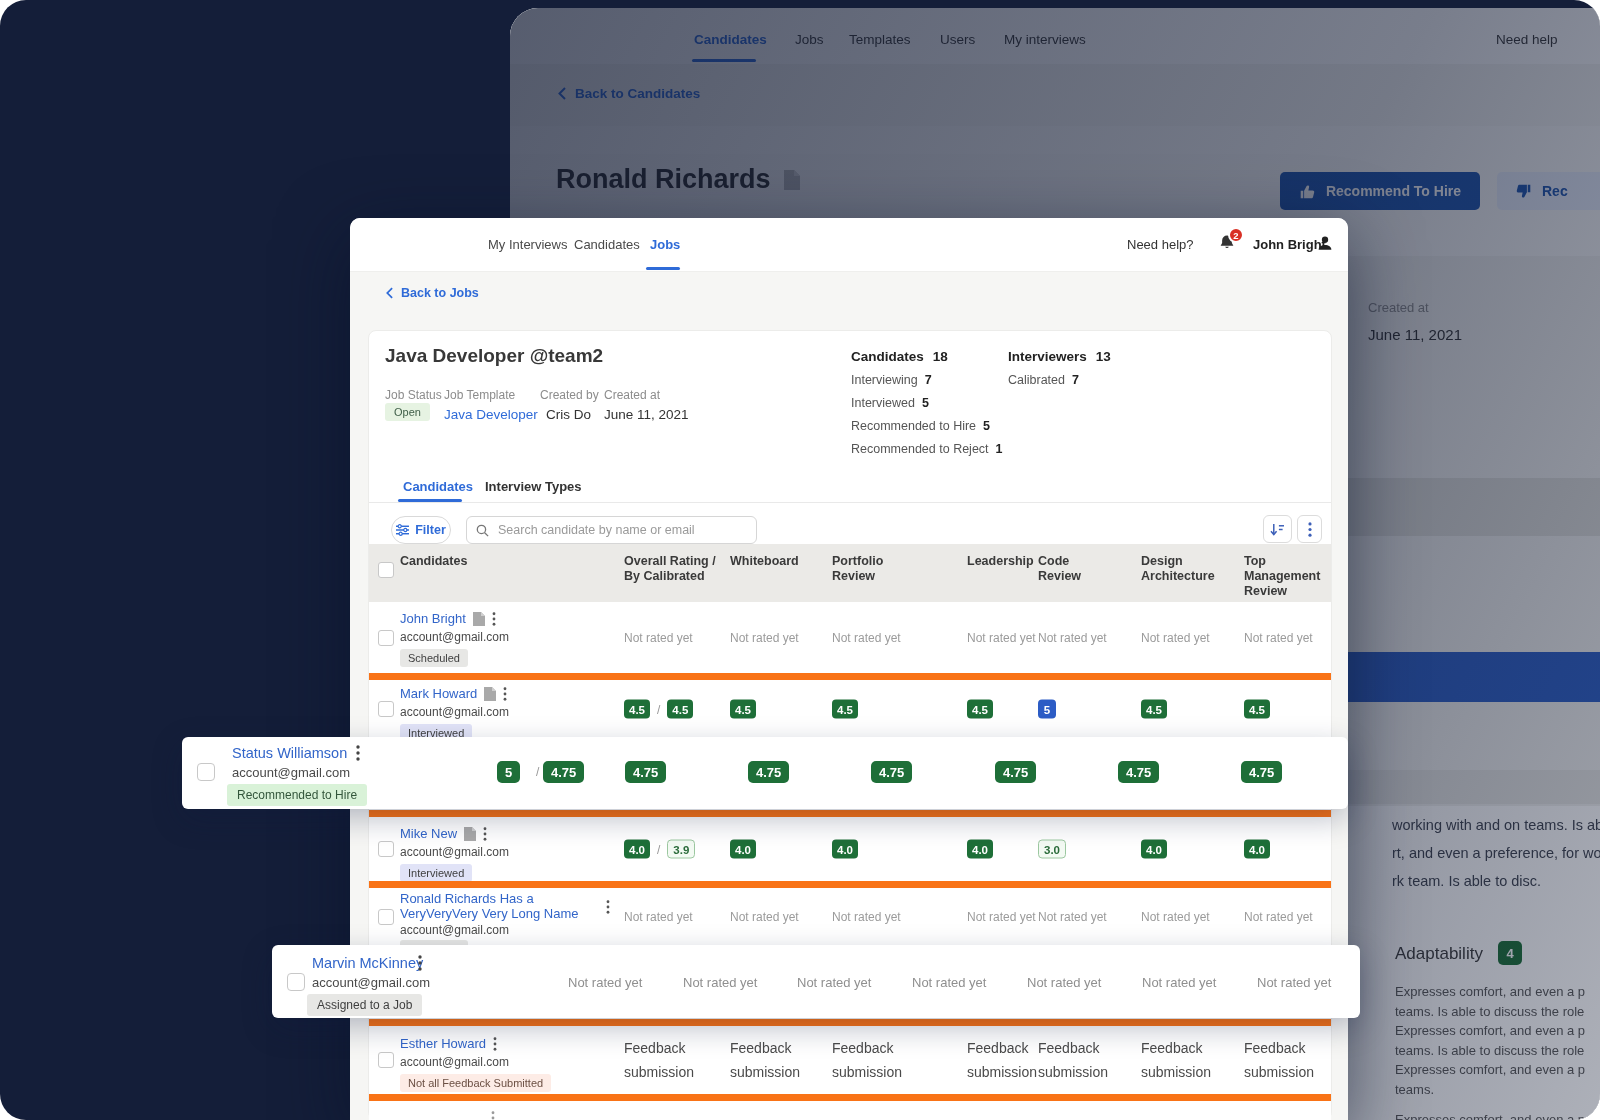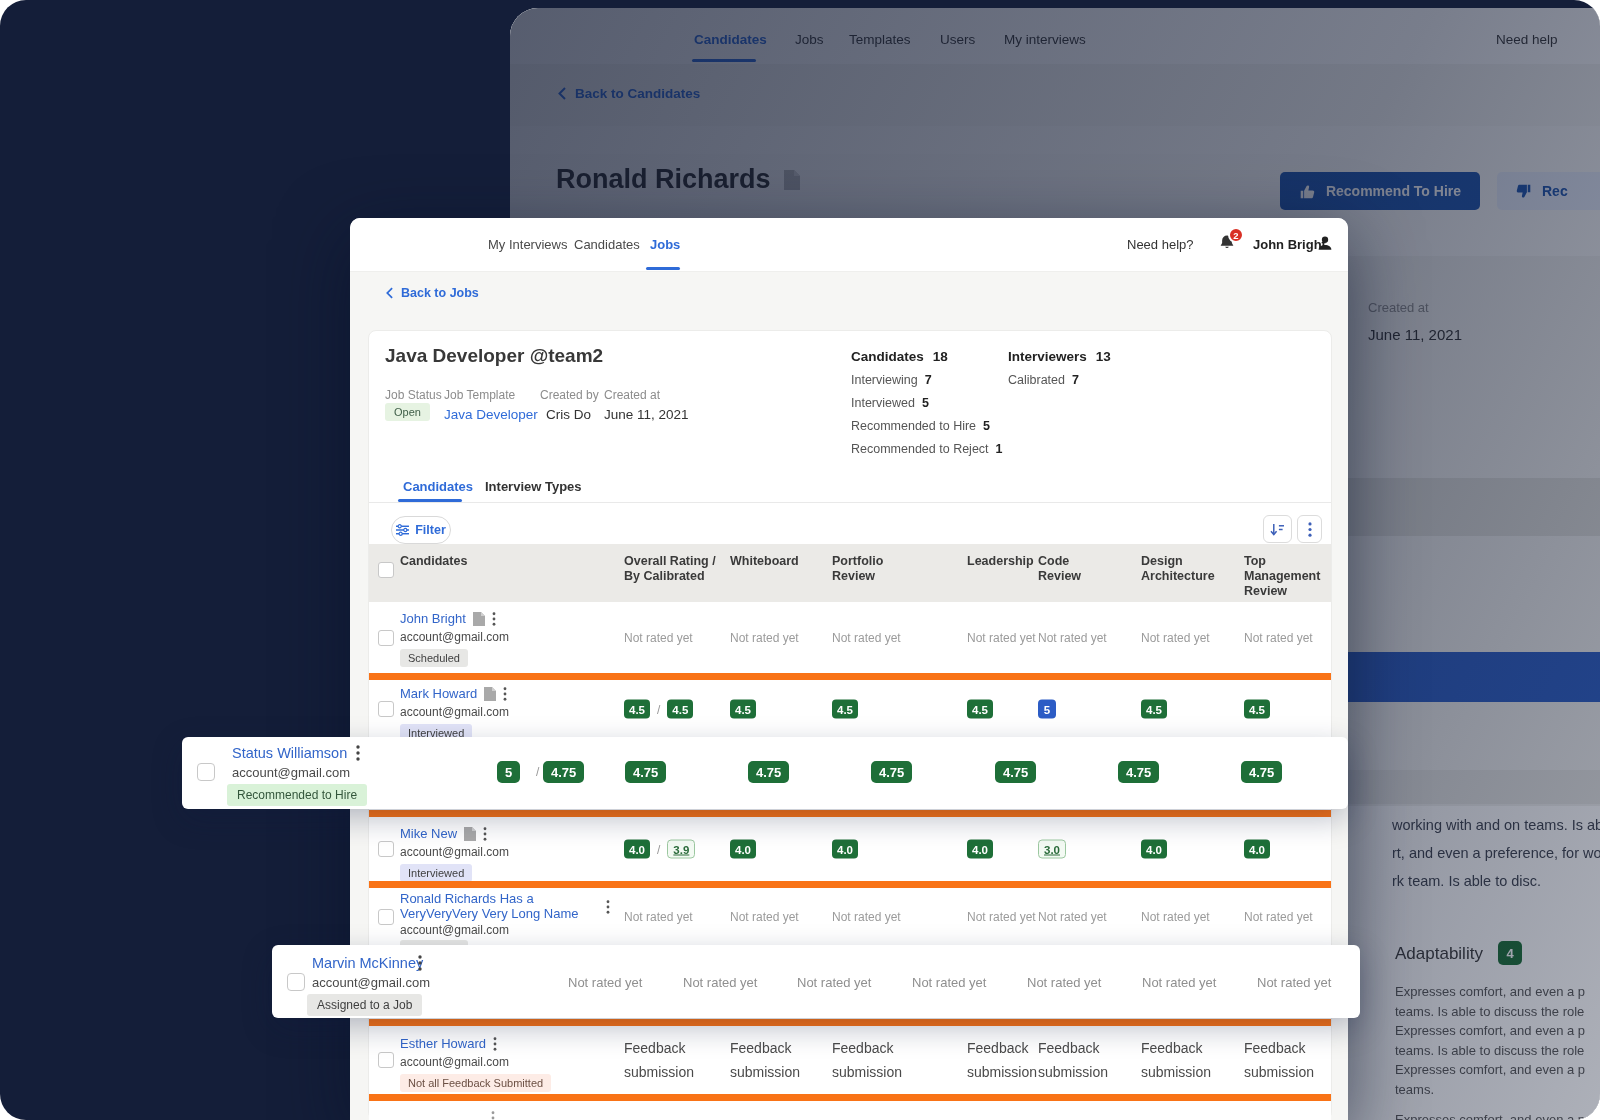--- a/index.html
+++ b/index.html
@@ -85,21 +85,21 @@
   .sb{display:inline-block;margin-top:5px;padding:3px 8px;border-radius:3px;font-size:11px;color:#3f3f3f;white-space:nowrap;}
   .sb.scheduled,.sb.assigned{background:#e7e7e5;}
   .sb.interviewed{background:#e1e3f7;}
   .sb.rec-hire{background:#d9f2d8;color:#33563b;}
   .sb.not-all{background:#fdece6;color:#6b4f43;}
   .cell{position:absolute;top:50%;transform:translateY(-50%);font-size:12px;color:#9b9b9b;display:flex;align-items:center;}
   .cell.dark{color:#4a4a4a;font-size:14px;line-height:24px;display:block;}
   .rb{display:inline-flex;align-items:center;justify-content:center;min-width:18px;height:19px;padding:0 5px;border-radius:4px;font-size:11.5px;font-weight:bold;}
   .rb.solid{background:#1e6f38;color:#fff;}
   .rb.blue{background:#2c5cc5;color:#fff;}
-  .rb.outline{background:#f3faf3;color:#2a6b3a;border:1px solid #9cc8a0;text-decoration:underline;}
+  .rb.outline{background:#f3faf3;color:#2a6b3a;border:1px solid #9cc8a0;}
   .slash{color:#999;font-size:12px;margin:0 7px;}
   .kebab{color:#555;cursor:pointer;display:inline-flex;}
   .docicon{color:#a9a9a9;display:inline-flex;cursor:pointer;}
   .row-ronald .nameblock{width:205px;}
   .row-ronald .kebab-abs{position:absolute;left:237px;top:12px;}
   .partial-row{overflow:hidden;}
 
   
   .pop{position:absolute;background:#fff;border-radius:6px;box-shadow:0 10px 30px rgba(15,25,60,.28);z-index:12;}
   .pop-cam{left:182px;top:737px;width:1166px;height:72px;}
@@ -270,20 +270,27 @@
             <g stroke="#2f6bd8" stroke-width="1.6">
               <line x1="0" y1="2" x2="14" y2="2"></line>
               <line x1="0" y1="6" x2="14" y2="6"></line>
               <line x1="0" y1="10" x2="14" y2="10"></line>
             </g>
             <circle cx="4" cy="2" r="1.7" fill="#fff" stroke="#2f6bd8" stroke-width="1.3"></circle>
             <circle cx="10" cy="6" r="1.7" fill="#fff" stroke="#2f6bd8" stroke-width="1.3"></circle>
             <circle cx="5" cy="10" r="1.7" fill="#fff" stroke="#2f6bd8" stroke-width="1.3"></circle>
           </svg>
         <span>Filter</span>
+      </div>
+      <div class="search">
+        <svg width="13" height="13" viewBox="0 0 15 15">
+            <circle cx="6.3" cy="6.3" r="4.8" fill="none" stroke="#777" stroke-width="1.5"></circle>
+            <line x1="10" y1="10" x2="14" y2="14" stroke="#777" stroke-width="1.5"></line>
+          </svg>
+        <input placeholder="Search candidate by name or email" style="">
       </div>
       <div class="icon-btn sort-btn">
         <svg width="15" height="13" viewBox="0 0 16 14">
             <g stroke="#3c5fb8" stroke-width="1.6">
               <line x1="4" y1="1" x2="4" y2="12"></line>
               <polyline points="1 9 4 12.5 7 9" fill="none"></polyline>
               <line x1="9.5" y1="3" x2="15" y2="3"></line>
               <line x1="9.5" y1="7" x2="13.5" y2="7"></line>
             </g>
           </svg>

